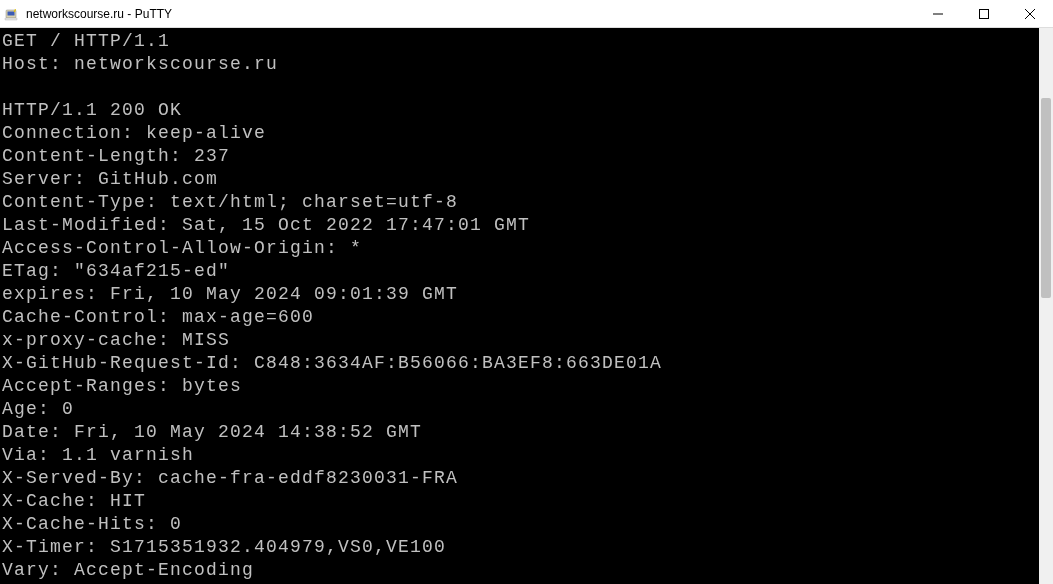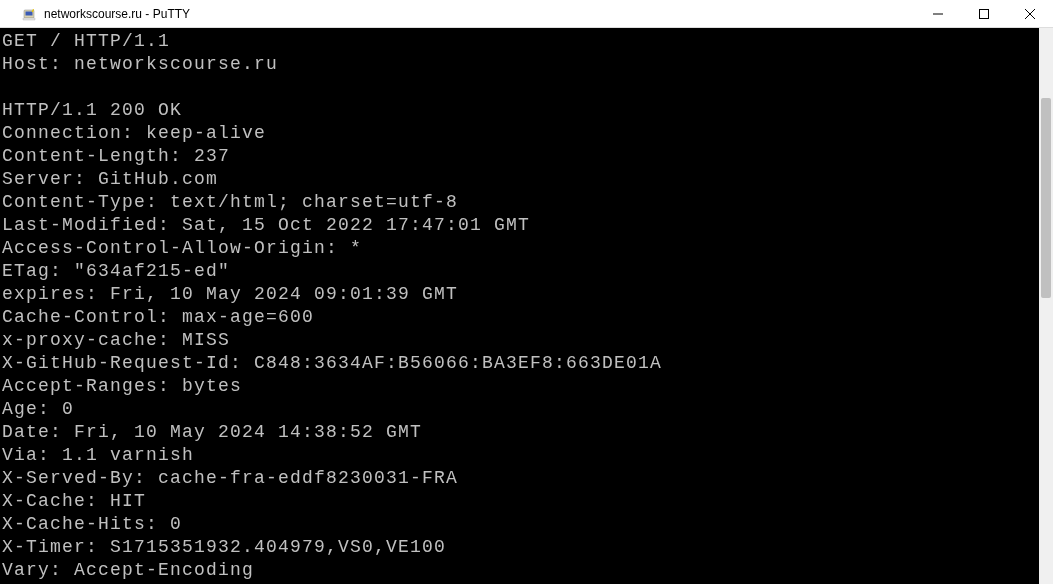--- a/index.html
+++ b/index.html
@@ -10,21 +10,21 @@
       font-family: 'Segoe UI', Tahoma, sans-serif;
       overflow: hidden;
       display: flex;
       flex-direction: column;
     }
     .titlebar {
       height: 28px;
       background: #fff;
       display: flex;
       align-items: center;
-      padding-left: 22px;
+      padding-left: 4px;
       border-bottom: 1px solid #ddd;
       flex-shrink: 0;
     }
     .titlebar-icon {
       width: 16px;
       height: 16px;
       margin-right: 6px;
       display: flex;
       align-items: center;
       justify-content: center;

